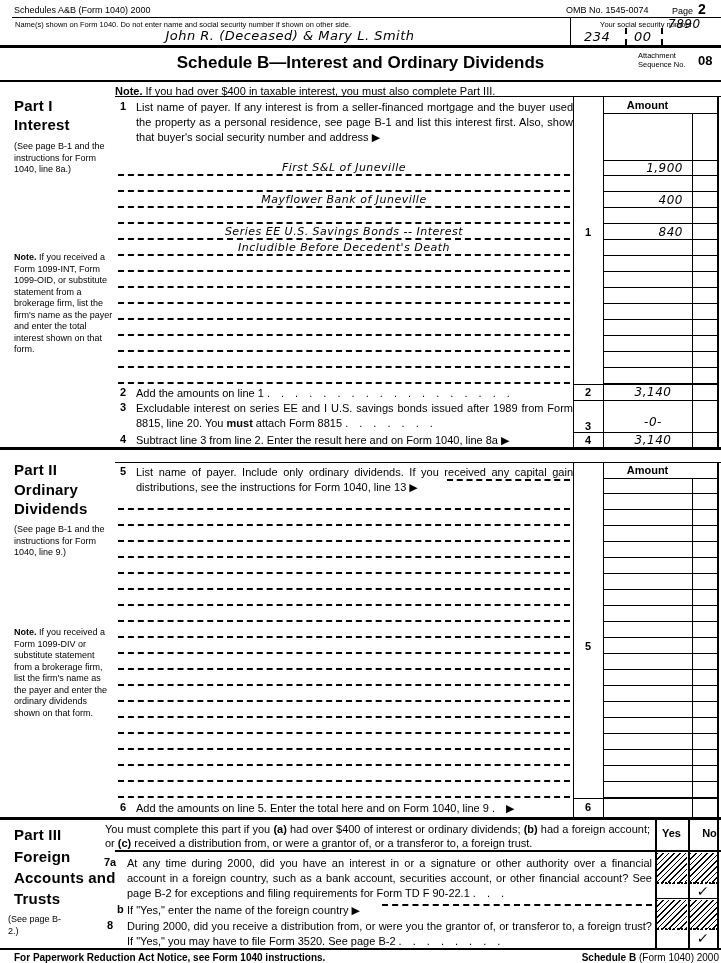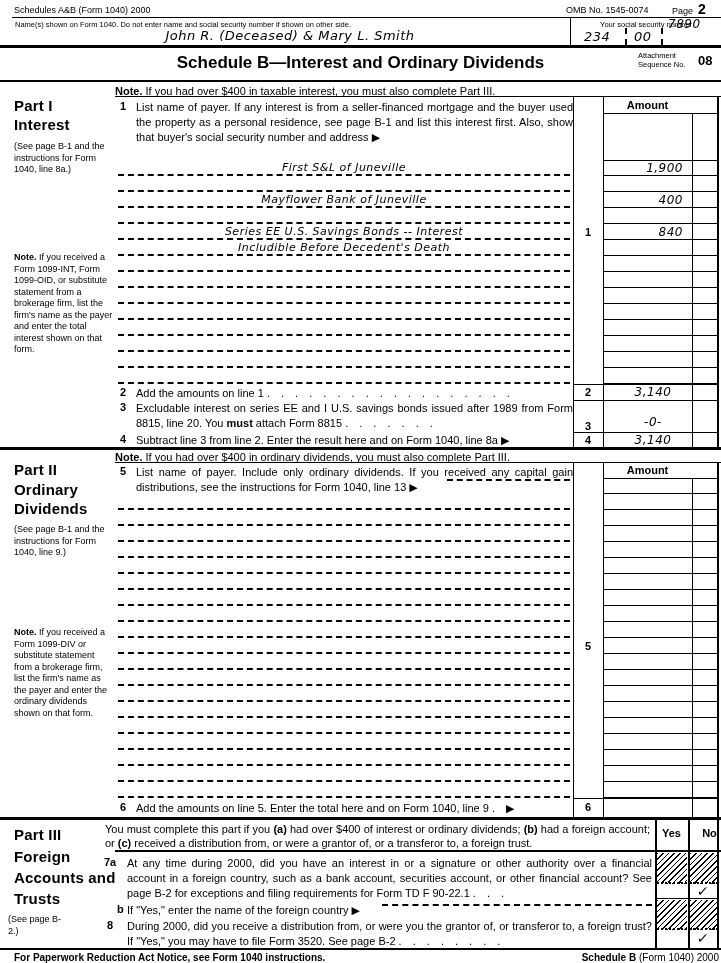--- a/index.html
+++ b/index.html
@@ -161,21 +161,20 @@
   <div class="hline" style="left:573px;top:432px;width:146px;height:1px;"></div>
   <div class="lno" style="left:120px;top:433px;">4</div>
   <div class="abs bt" style="left:136px;top:433px;width:437px;">Subtract line 3 from line 2. Enter the result here and on Form 1040, line 8a ▶</div>
   <div class="numcell" style="top:432px;height:15px;">4</div>
   <div class="amtcell" style="left:603px;top:432px;height:15px;">
       <span class="hw">3,140</span>
     </div>
 
   <div class="hline" style="left:0;top:447px;width:721px;height:3px;"></div>
 
-  <div class="abs bt" style="left:115px;top:450px;width:600px;"><span style="font-weight: bold;">Note.</span><span> If you had over $400 in ordinary dividends, you must also complete Part III.</span></div>
   <div class="hline" style="left:115px;top:462px;width:606px;height:1px;"></div>
 
   <div class="abs partlbl" style="left:14px;top:461px;">Part II</div>
   <div class="abs partlbl" style="left:14px;top:480px;width:100px;line-height:19px;">Ordinary Dividends</div>
   <div class="abs sidebar" style="left:14px;top:524px;width:96px;">(See page B-1 and the instructions for Form 1040, line 9.)</div>
   <div class="abs sidebar" style="left:14px;top:627px;width:99px;"><span style="font-weight: bold;">Note.</span><span> If you received a Form 1099-DIV or substitute statement from a brokerage firm, list the firm's name as the payer and enter the ordinary dividends shown on that form.</span></div>
 
   <div class="amthdr" style="top:464px;">Amount</div>
   <div class="hline" style="left:603px;top:478px;width:116px;height:1px;"></div>
 

